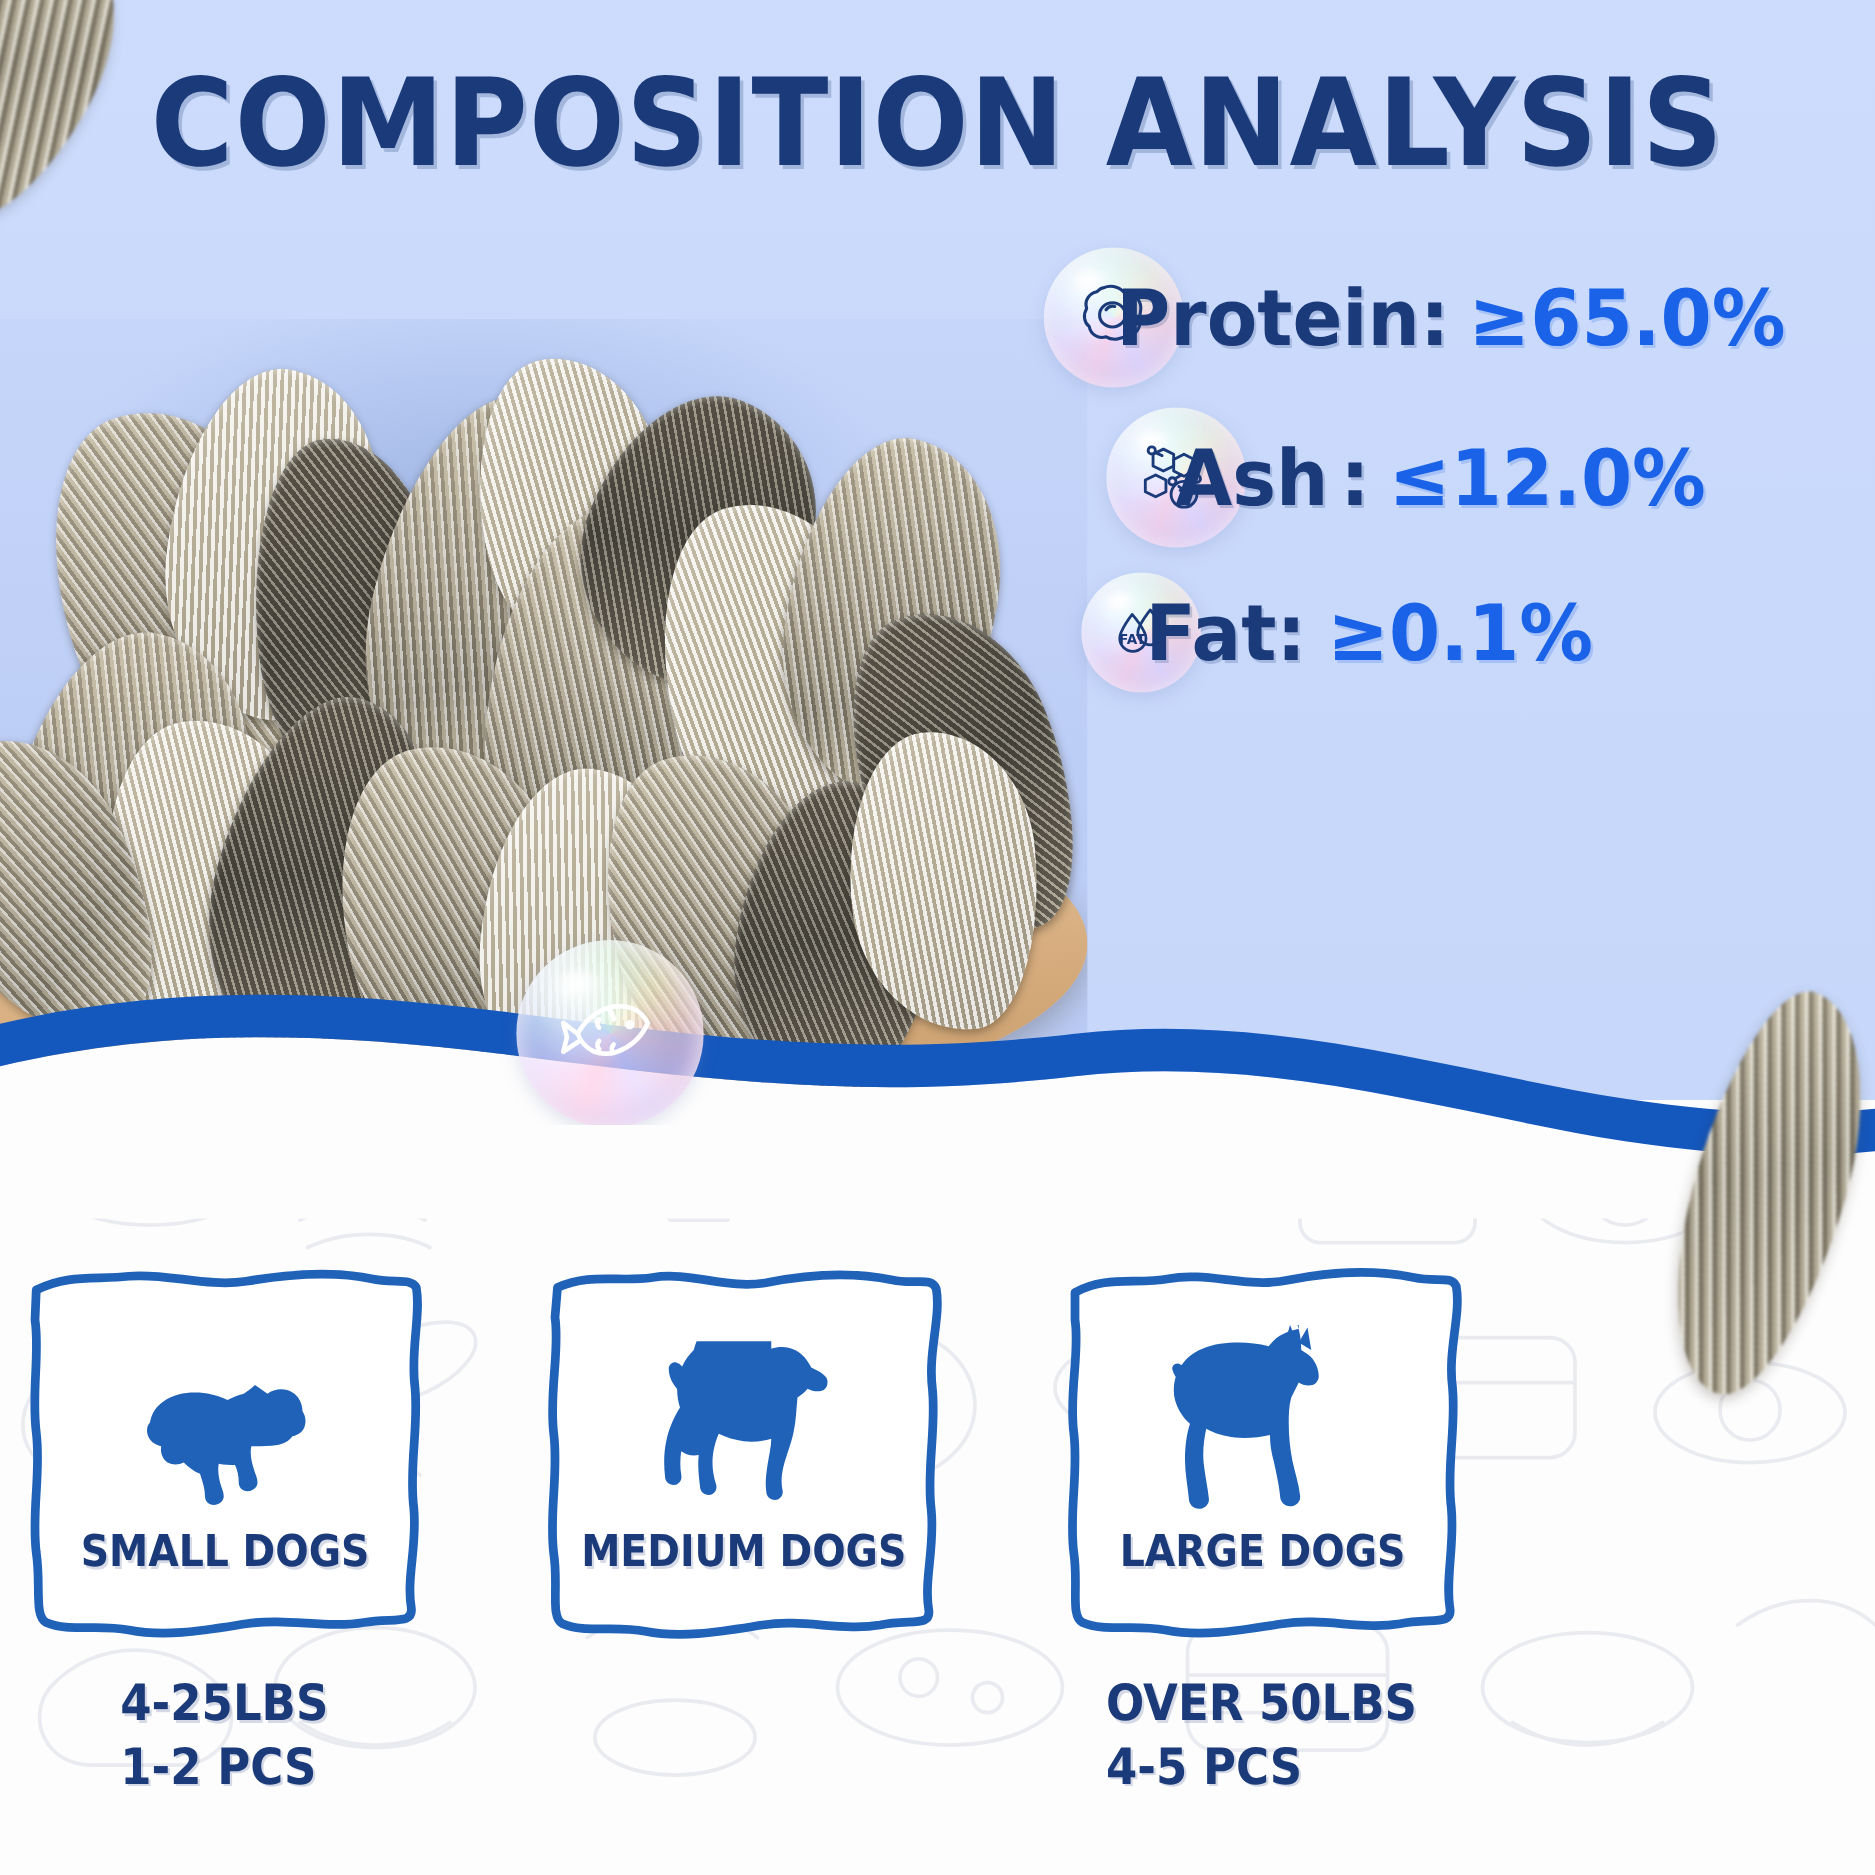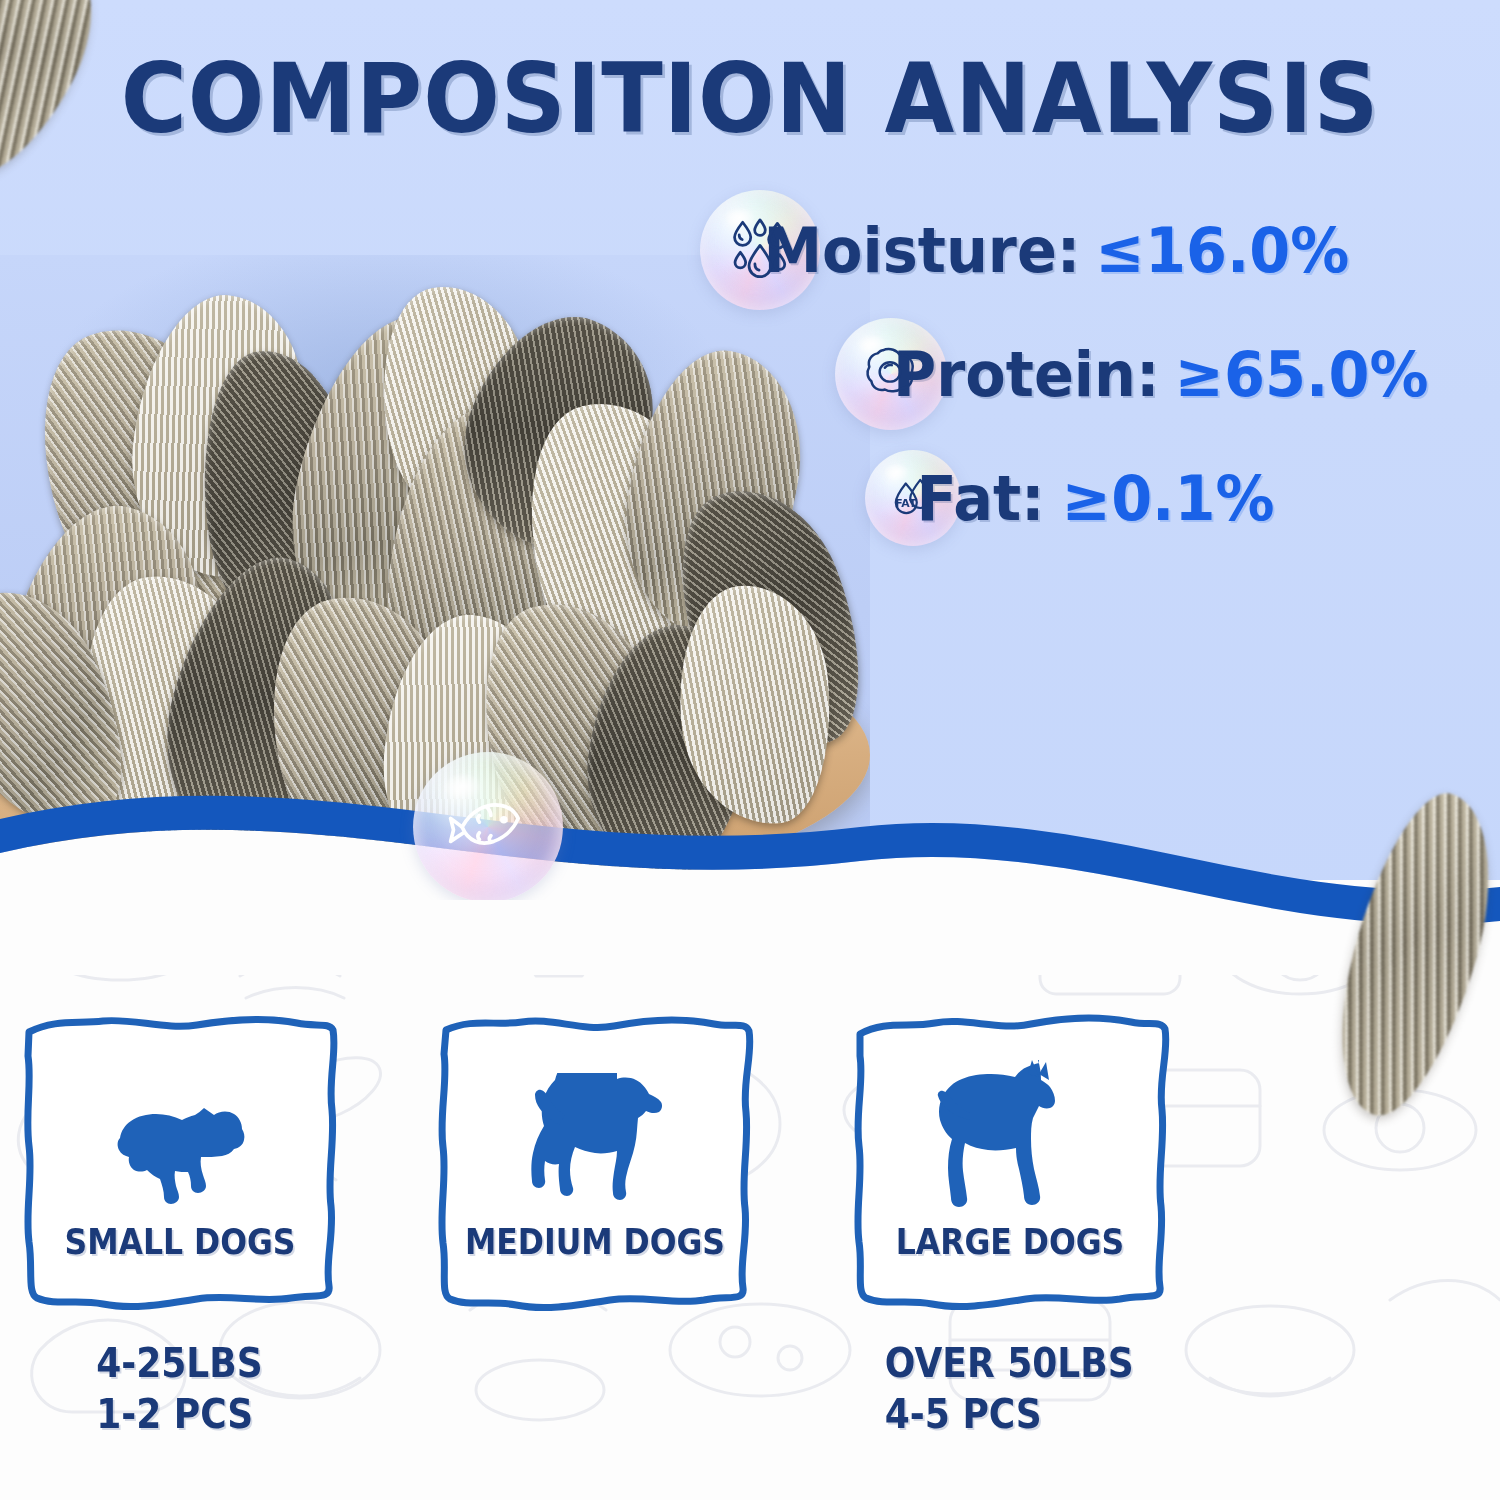--- a/index.html
+++ b/index.html
@@ -222,53 +222,53 @@
       <circle cx="43" cy="27" r="2.6" fill="#ffffff" stroke="none"></circle>
       <path d="M26 24c-1.4 1.5-1.4 3.3 0 4.6"></path>
       <path d="M26 36c-1.4 1.5-1.4 3.3 0 4.6"></path>
       <path d="M34 38c-1.4 1.5-1.4 3.3 0 4.6"></path>
       <path d="M31 18c2 2 3 4 3 6"></path>
     </svg>
   </div>
 
   <div class="comp-list">
 
-    <div class="comp-row" style="height:120px; margin-left:10px;">
-      <div class="bubble" style="width:120px;height:120px;flex:0 0 120px;">
-        <svg width="74" height="74" viewBox="0 0 64 64" fill="none" stroke="#1b3a79" stroke-width="2.4" stroke-linecap="round" stroke-linejoin="round">
-          <path d="M17 8c0 0-7 9-7 13a7 7 0 0 0 14 0C24 17 17 8 17 8z"></path>
-          <path d="M14 19c0 2 1 3.4 2.6 3.9"></path>
-          <path d="M32 6c0 0-4.6 6-4.6 8.8a4.6 4.6 0 0 0 9.2 0C36.6 12 32 6 32 6z"></path>
-          <path d="M47 9c0 0-7.5 10-7.5 14a7.5 7.5 0 0 0 15 0C54.5 19 47 9 47 9z"></path>
-          <path d="M43.6 20c0 2.2 1.1 3.7 2.8 4.2"></path>
-          <path d="M32 28c0 0-9.5 12.4-9.5 17.6a9.5 9.5 0 0 0 19 0C41.5 40.4 32 28 32 28z"></path>
-          <path d="M27.6 44c0 2.8 1.4 4.7 3.6 5.4"></path>
-          <path d="M15 34c0 0-4.6 6-4.6 8.8a4.6 4.6 0 1 0 9.2 0C19.6 40 15 34 15 34z"></path>
-          <path d="M49 36c0 0-4.4 5.7-4.4 8.4a4.4 4.4 0 1 0 8.8 0C53.4 41.7 49 36 49 36z"></path>
-        </svg>
-      </div>
-      <div class="comp-text" style="font-size:62px; margin-left:48px;">
-        <span class="comp-label">Moisture</span><span class="comp-label">:</span><span class="comp-value" style="margin-left:16px;">≤</span><span class="comp-value">16.0%</span>
-      </div>
-    </div>
 
     <div class="comp-row" style="height:128px; margin-left:145px;">
       <div class="bubble" style="width:112px;height:112px;flex:0 0 112px;">
         <svg width="66" height="66" viewBox="0 0 64 64" fill="none" stroke="#1b3a79" stroke-width="2.4" stroke-linecap="round" stroke-linejoin="round">
           <path d="M24 9c7-3 14 0 17 5 4-1 9 1 11 6 3 6-1 10 0 15 1 6-4 11-10 11-4 3-11 4-16 1-6 2-12-2-13-8-4-3-5-9-2-14-2-6 2-12 8-13 2-2 4-3 5-3z"></path>
           <ellipse cx="31" cy="30" rx="10" ry="9.4"></ellipse>
           <path d="M26 26c1.6-2.2 4.4-3.2 6.8-2.6"></path>
         </svg>
       </div>
       <div class="comp-text" style="font-size:62px; margin-left:44px;">
         <span class="comp-label">Protein</span><span class="comp-label">:</span><span class="comp-value" style="margin-left:16px;">≥</span><span class="comp-value">65.0%</span>
       </div>
     </div>
 
 
+    <div class="comp-row" style="height:128px; margin-left:195px;">
+      <div class="bubble" style="width:112px;height:112px;flex:0 0 112px;">
+        <svg width="66" height="66" viewBox="0 0 64 64" fill="none" stroke="#1b3a79" stroke-width="2.2" stroke-linecap="round" stroke-linejoin="round">
+          <path d="M22 10l8 4v9l-8 4-8-4v-9z"></path>
+          <path d="M38 14l8 4v9l-8 4-8-4v-9z"></path>
+          <path d="M16 30l8 4v9l-8 4-8-4v-9z"></path>
+          <circle cx="13" cy="11" r="2.8"></circle>
+          <circle cx="48" cy="33" r="2.8"></circle>
+          <circle cx="29" cy="35" r="2.8"></circle>
+          <path d="M15.6 12.6L21 15M45.4 31.8L41 29M31 33l5-3"></path>
+          <circle cx="38" cy="45" r="10"></circle>
+          <path d="M34 39c3 2 5 4 8 6M34 51c3-2 5-4 8-6M35 42h6M35 48h6"></path>
+        </svg>
+      </div>
+      <div class="comp-text" style="font-size:62px; margin-left:44px;">
+        <span class="comp-label">Ash</span><span class="comp-label" style="margin-left:10px;">:</span><span class="comp-value" style="margin-left:16px;">≤</span><span class="comp-value">12.0%</span>
+      </div>
+    </div>
 
     <div class="comp-row" style="height:120px; margin-left:175px;">
       <div class="bubble" style="width:96px;height:96px;flex:0 0 96px;">
         <svg width="58" height="58" viewBox="0 0 64 64" fill="none" stroke="#1b3a79" stroke-width="2.4" stroke-linecap="round" stroke-linejoin="round">
           <path d="M40 12c0 0-11 14-11 20a11 11 0 0 0 22 0C51 26 40 12 40 12z"></path>
           <path d="M24 16c0 0-11 14-11 21a11.6 11.6 0 0 0 23.2 0C36.2 30 24 16 24 16z"></path>
           <text x="24" y="42" font-family="DejaVu Sans, sans-serif" font-size="12" font-weight="bold" fill="#1b3a79" stroke="none" text-anchor="middle">FAT</text>
         </svg>
       </div>
       <div class="comp-text" style="font-size:62px; margin-left:42px;">

